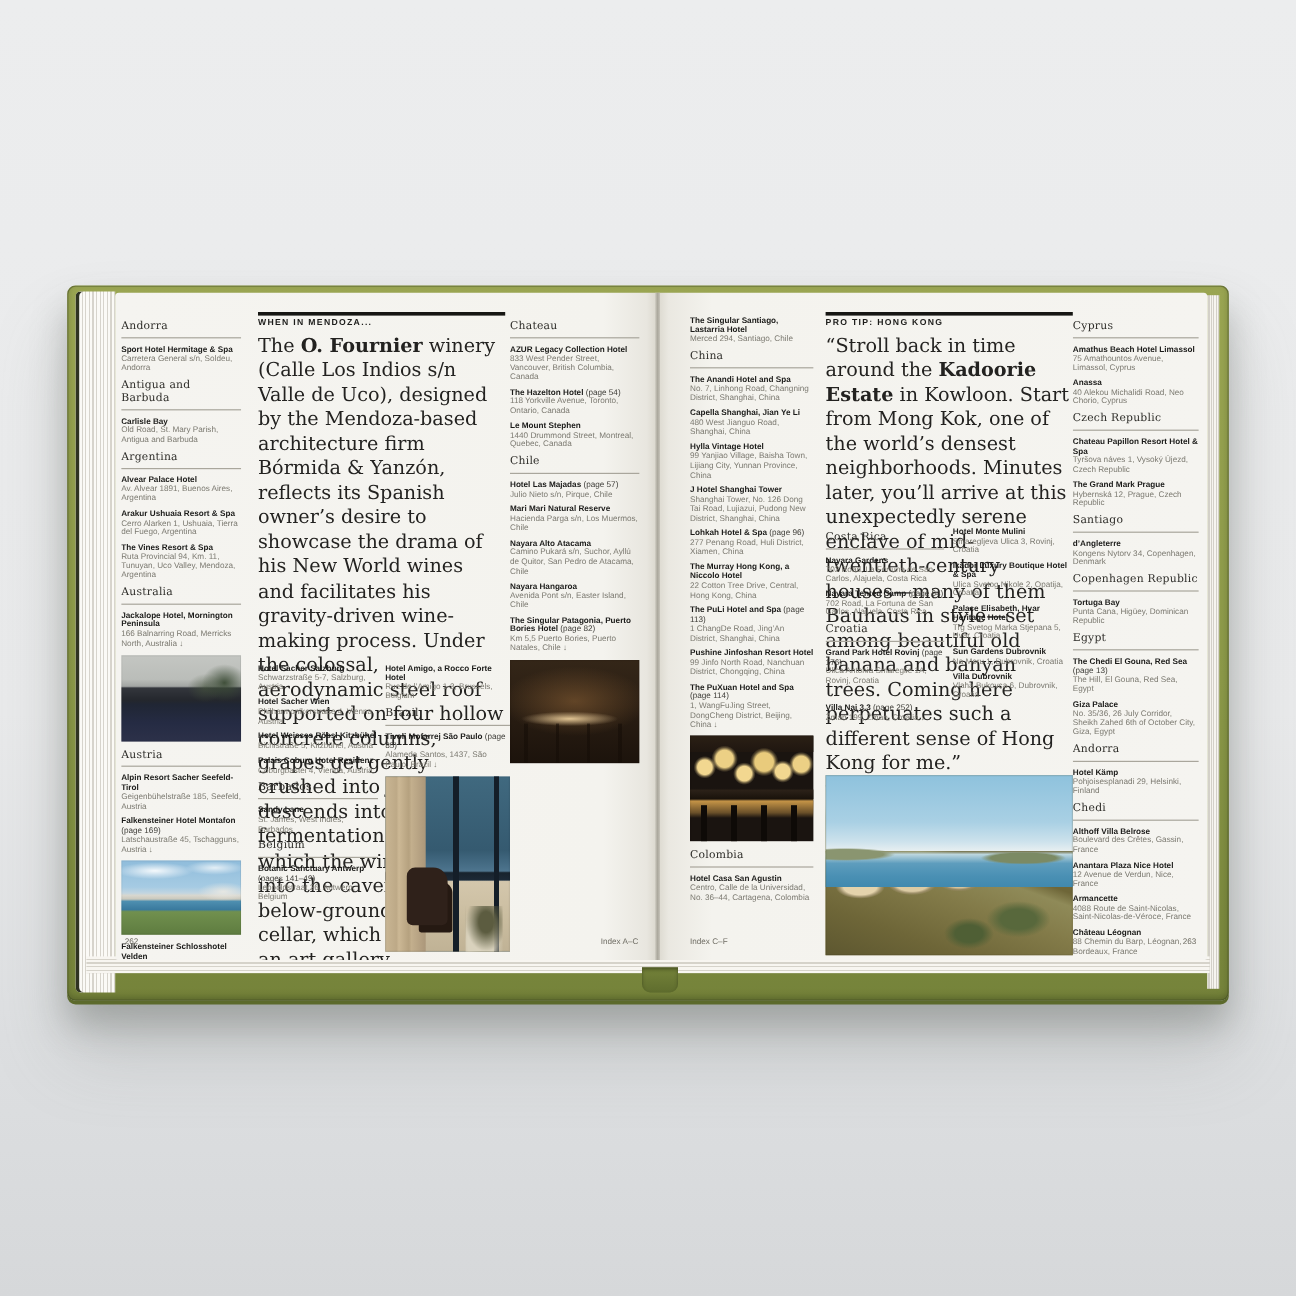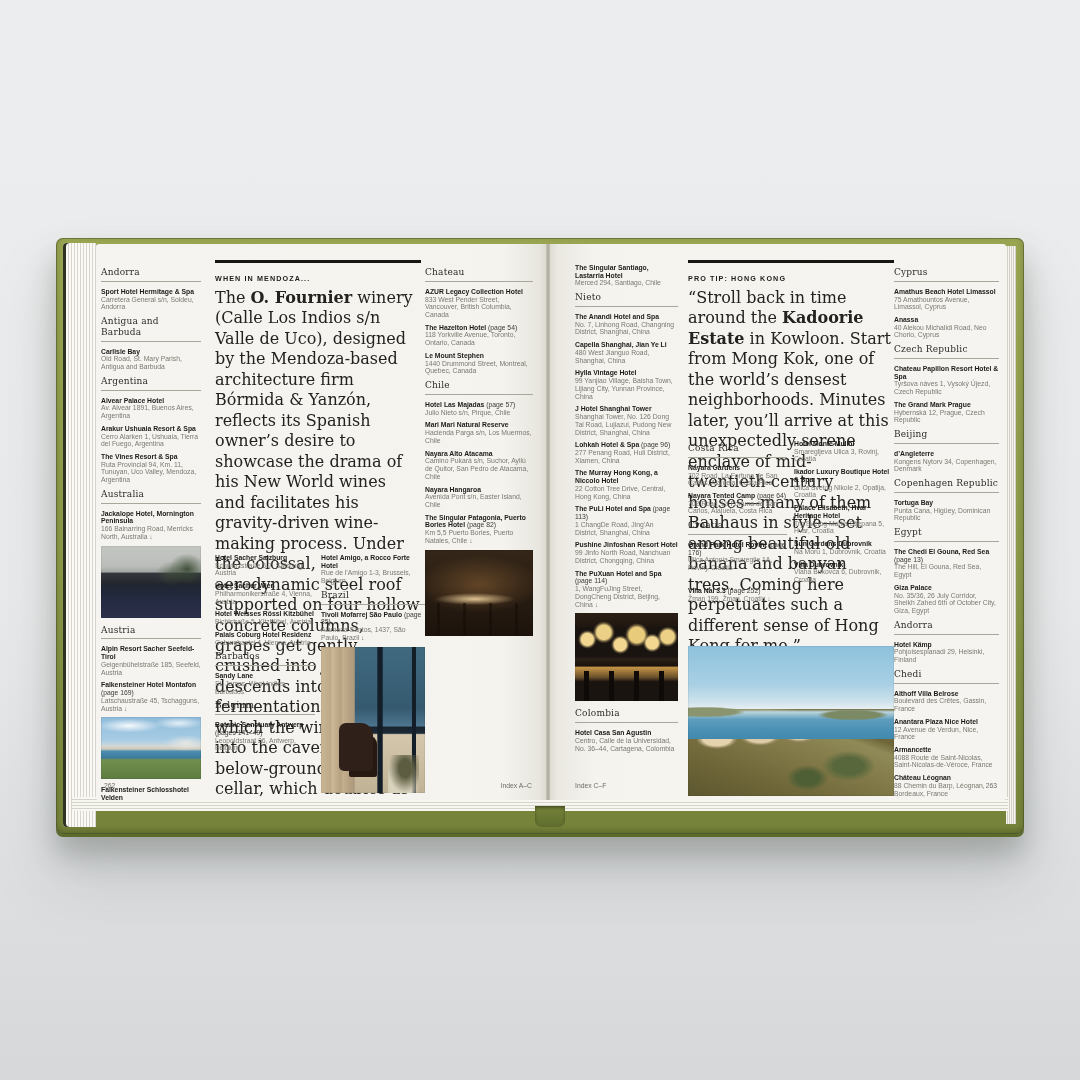--- a/index.html
+++ b/index.html
@@ -56,21 +56,21 @@
     font-family:"DejaVu Serif","Liberation Serif",serif;
     font-size:9px;line-height:1.2;color:#2d2c28;letter-spacing:.2px;
     border-bottom:1px solid #a9a69c;padding-bottom:3px;margin:3px 0 6px 0;
   }
   .entry{margin:0 0 5px 0;}
   .hname{font-size:6.8px;line-height:1.14;font-weight:bold;color:#1b1b19;}
   .pageref{font-weight:normal;color:#3c3b36;}
   .addr{font-size:6.8px;line-height:1.14;color:#7b7970;}
 
   
-  .editorial{position:absolute;border-top:3px solid #161613;padding-top:11px;}
+  .editorial{position:absolute;border-top:3px solid #161613;padding-top:1px;}
   .edit-label{font-size:7.2px;font-weight:bold;letter-spacing:1.1px;color:#1c1c1a;margin-bottom:5px;}
   .edit-text{
     margin:0;font-family:"DejaVu Serif","Liberation Serif",serif;
     font-size:16px;line-height:1.28;color:#232220;
   }
   .edit-attr{font-size:6.8px;color:#8a877d;margin-top:6px;}
 
   
   .pagenum,.pagefoot{position:absolute;bottom:11px;font-size:6.8px;color:#6f6d64;}
   .pn-left{left:8px;}  .pf-left{right:16px;}
@@ -287,21 +287,21 @@
     <div class="pagenum pn-left">262</div>
     <div class="pagefoot pf-left">Index A–C</div>
   </div>
 
   <div class="page right">
     <div class="col" style="left:27px;top:20px;width:103px;height:536px">
         <div class="entry">
           <div class="hname">The Singular Santiago, Lastarria Hotel</div>
           <div class="addr">Merced 294, Santiago, Chile</div>
         </div>
-        <div class="country">Nieto</div>
+        <div class="country">China</div>
         <div class="entry">
           <div class="hname">The Anandi Hotel and Spa</div>
           <div class="addr">No. 7, Linhong Road, Changning District, Shanghai, China</div>
         </div>
         <div class="entry">
           <div class="hname">Capella Shanghai, Jian Ye Li</div>
           <div class="addr">480 West Jianguo Road, Shanghai, China</div>
         </div>
         <div class="entry">
           <div class="hname">Hylla Vintage Hotel</div>
@@ -403,21 +403,21 @@
         </div>
         <div class="country">Czech Republic</div>
         <div class="entry">
           <div class="hname">Chateau Papillon Resort Hotel &amp; Spa</div>
           <div class="addr">Tyršova náves 1, Vysoký Újezd, Czech Republic</div>
         </div>
         <div class="entry">
           <div class="hname">The Grand Mark Prague</div>
           <div class="addr">Hybernská 12, Prague, Czech Republic</div>
         </div>
-        <div class="country">Beijing</div>
+        <div class="country">Santiago</div>
         <div class="entry">
           <div class="hname">d’Angleterre</div>
           <div class="addr">Kongens Nytorv 34, Copenhagen, Denmark</div>
         </div>
         <div class="country">Copenhagen Republic</div>
         <div class="entry">
           <div class="hname">Tortuga Bay</div>
           <div class="addr">Punta Cana, Higüey, Dominican Republic</div>
         </div>
         <div class="country">Egypt</div>

